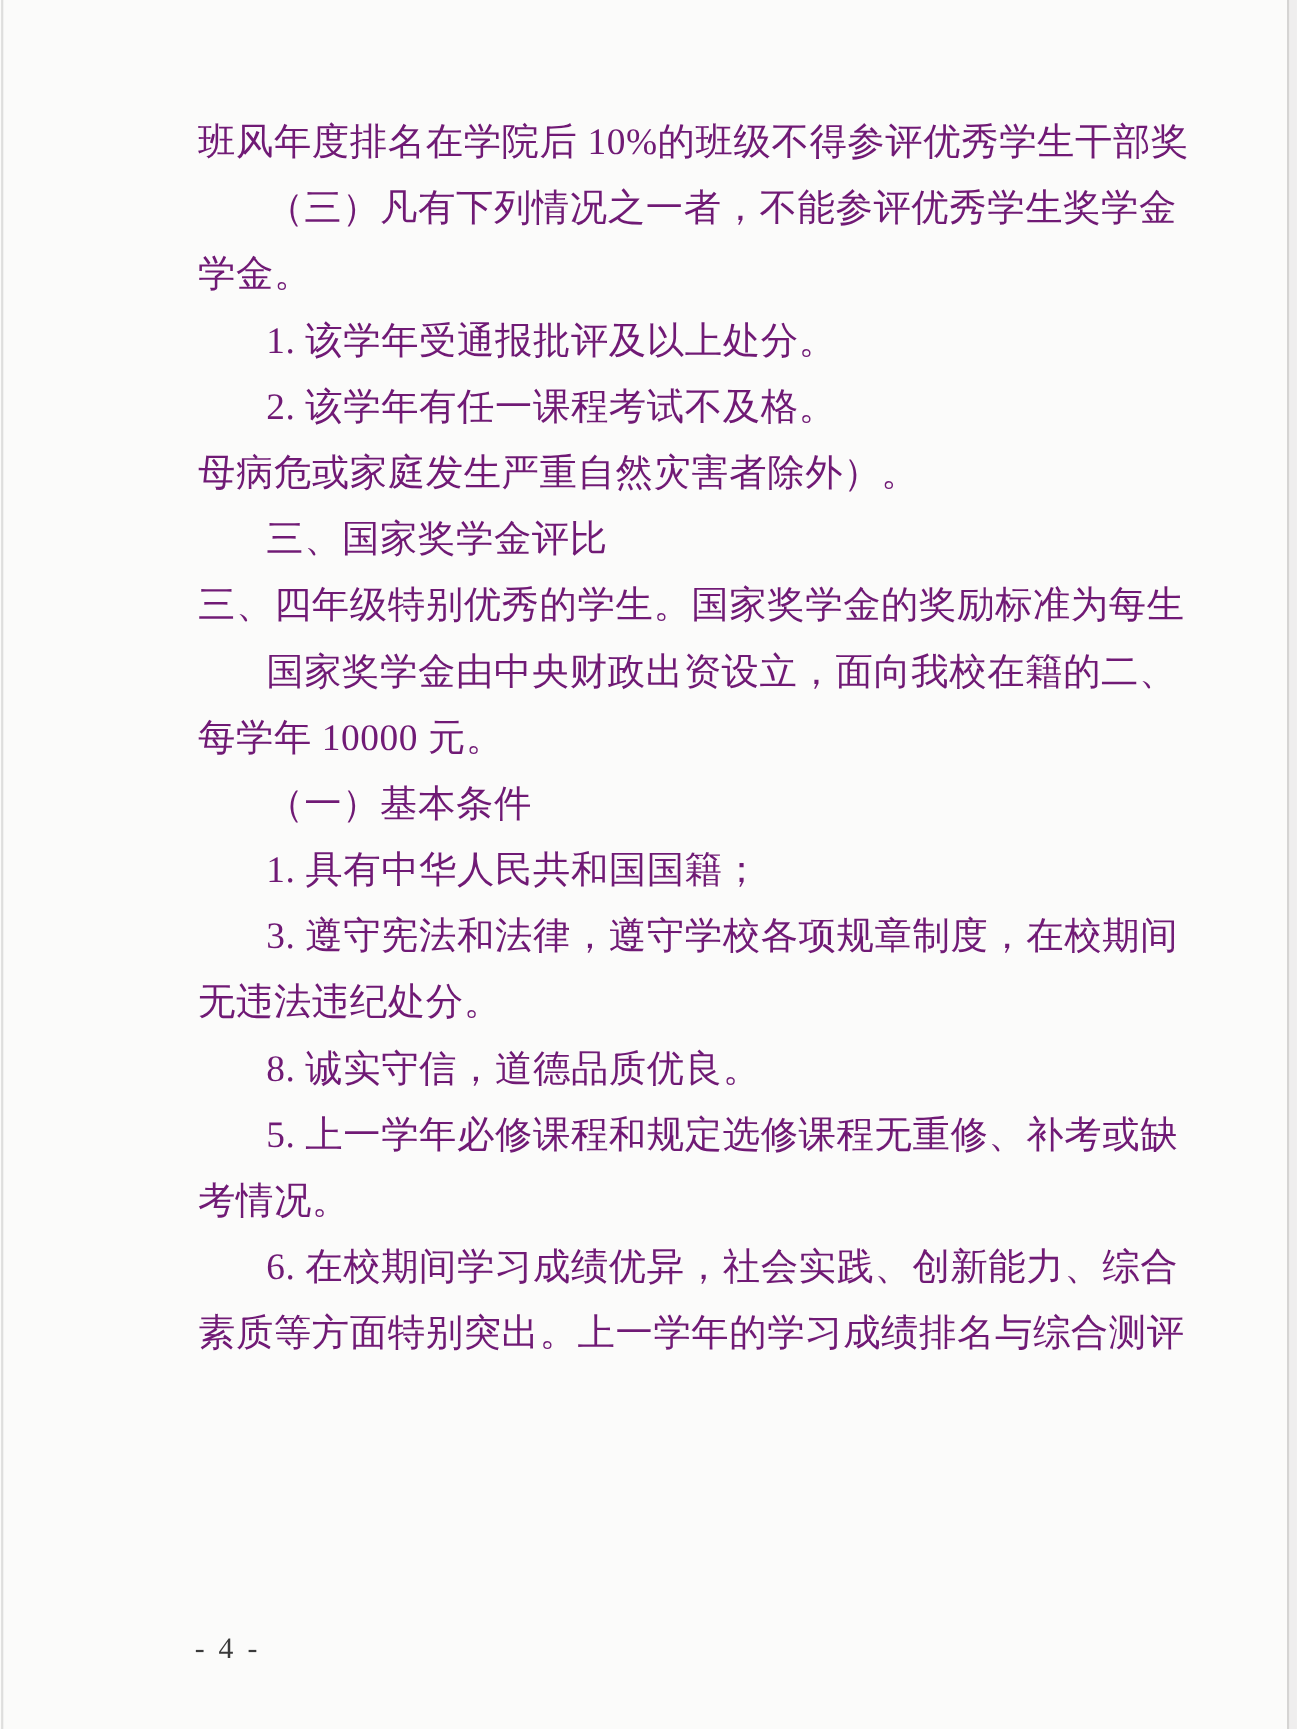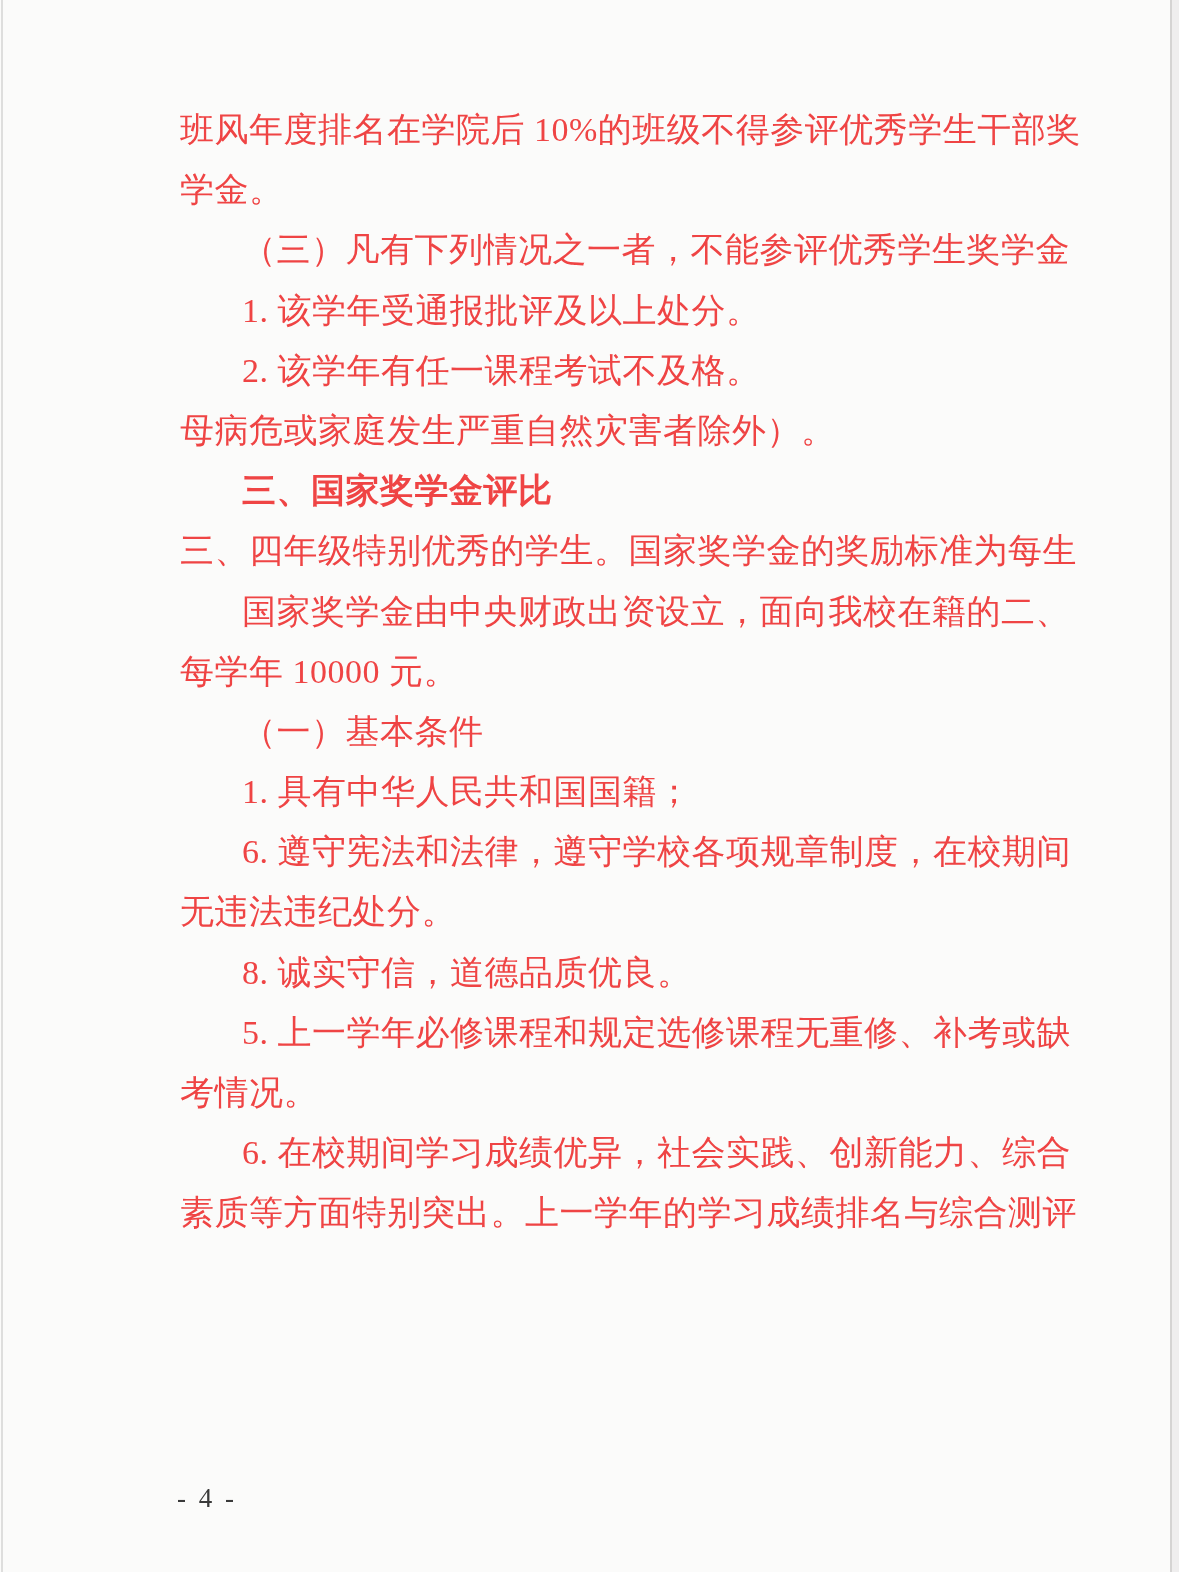--- a/index.html
+++ b/index.html
@@ -35,34 +35,34 @@
     position: absolute;
     right: 7px; top: 0; bottom: 0;
     width: 2px;
     background: #d5d4d3;
   }
   .textblock {
     position: absolute;
     left: 180px;
     top: 100px;
     width: 870px;
-    color: #ef4444;
+    color: #701a75;
   }
   .line {
     height: 60.2px;
     line-height: 60.2px;
     font-size: 34px;
     letter-spacing: 0.5px;
     white-space: nowrap;
   }
   .ind {
     padding-left: 62px;
   }
   .bold {
-    font-weight: bold;
+    font-weight: normal;
   }
   .footer {
     position: absolute;
     left: 177px;
     top: 1478px;
     height: 40px;
     line-height: 40px;
     font-size: 27px;
     letter-spacing: 3px;
     color: #3a3a3a;
@@ -71,32 +71,32 @@
 </head>
 <body>
 
 <div class="scan-page">
   <div class="edge-left"></div>
   <div class="edge-right-shade"></div>
   <div class="edge-right"></div>
 
   <div class="textblock">
     <div class="line">班风年度排名在学院后 10%的班级不得参评优秀学生干部奖</div>
+    <div class="line ind">（三）凡有下列情况之一者，不能参评优秀学生奖学金</div>
     <div class="line">学金。</div>
-    <div class="line ind">（三）凡有下列情况之一者，不能参评优秀学生奖学金</div>
     <div class="line ind">1. 该学年受通报批评及以上处分。</div>
     <div class="line ind">2. 该学年有任一课程考试不及格。</div>
     <div class="line">母病危或家庭发生严重自然灾害者除外）。</div>
     <div class="line ind bold">三、国家奖学金评比</div>
     <div class="line">三、四年级特别优秀的学生。国家奖学金的奖励标准为每生</div>
     <div class="line ind">国家奖学金由中央财政出资设立，面向我校在籍的二、</div>
     <div class="line">每学年 10000 元。</div>
     <div class="line ind">（一）基本条件</div>
     <div class="line ind">1. 具有中华人民共和国国籍；</div>
-    <div class="line ind">6. 遵守宪法和法律，遵守学校各项规章制度，在校期间</div>
+    <div class="line ind">3. 遵守宪法和法律，遵守学校各项规章制度，在校期间</div>
     <div class="line">无违法违纪处分。</div>
     <div class="line ind">8. 诚实守信，道德品质优良。</div>
     <div class="line ind">5. 上一学年必修课程和规定选修课程无重修、补考或缺</div>
     <div class="line">考情况。</div>
     <div class="line ind">6. 在校期间学习成绩优异，社会实践、创新能力、综合</div>
     <div class="line">素质等方面特别突出。上一学年的学习成绩排名与综合测评</div>
   </div>
 
   <div class="footer">- 4 -</div>
 </div>

